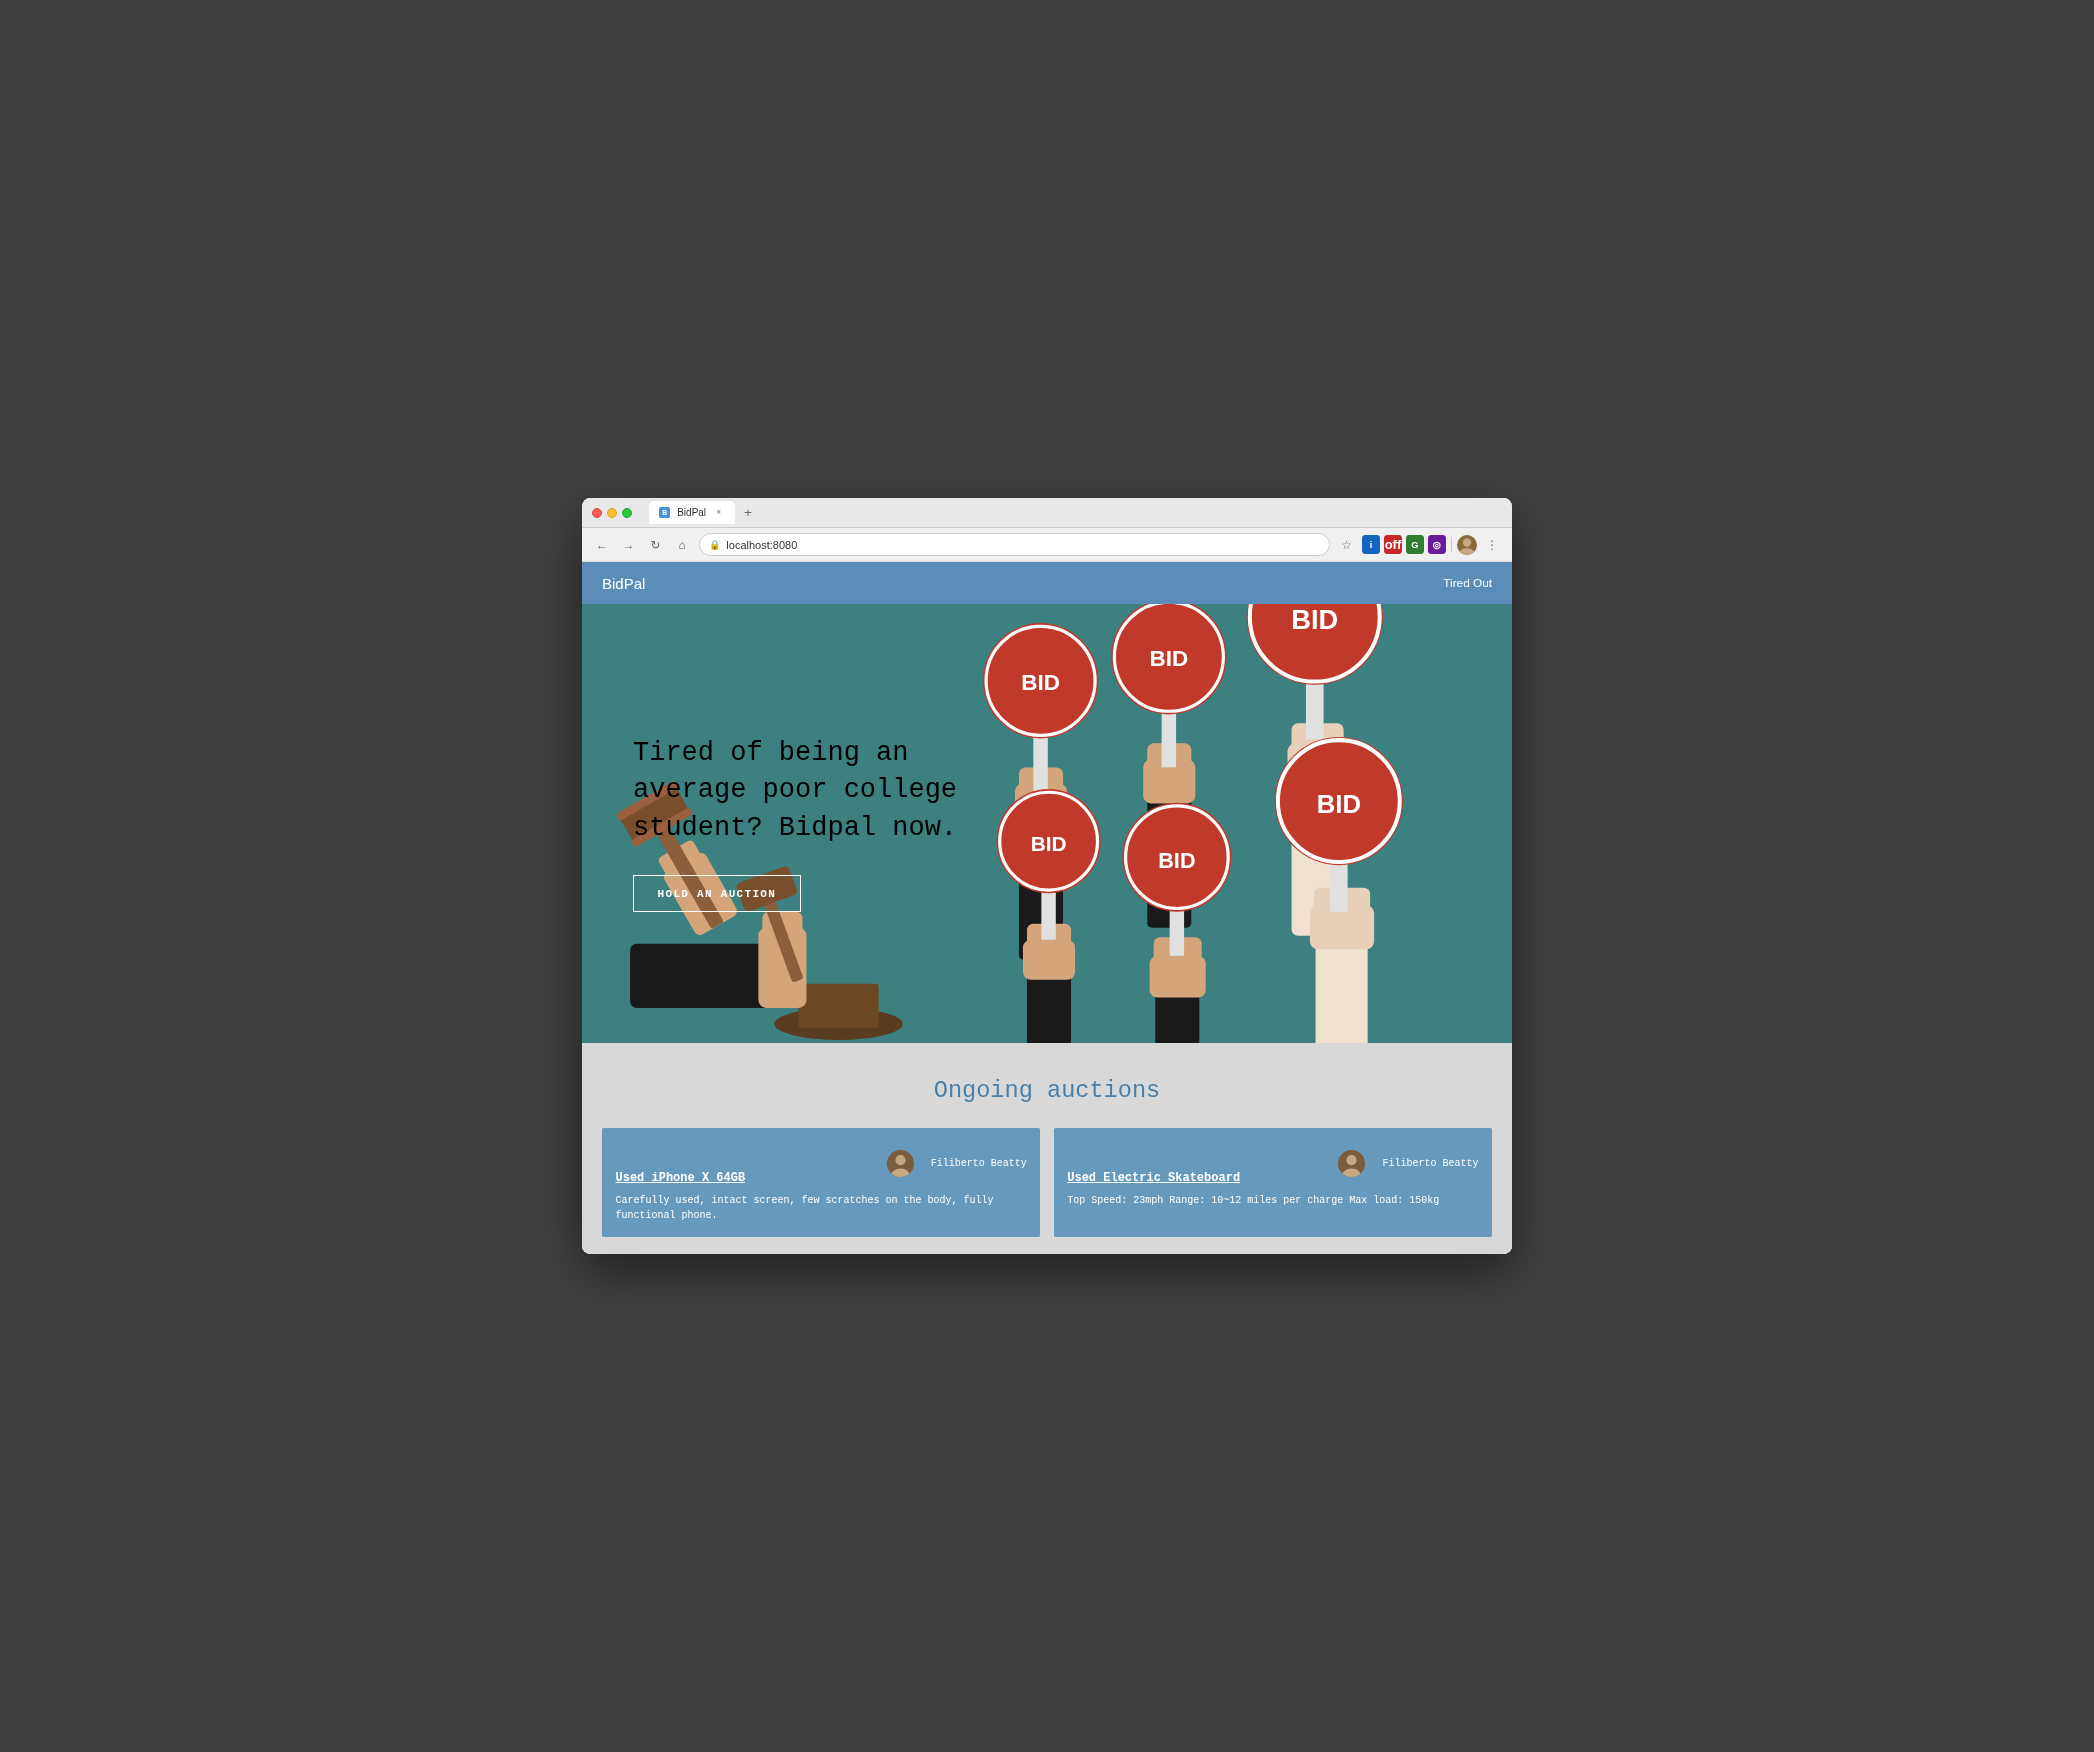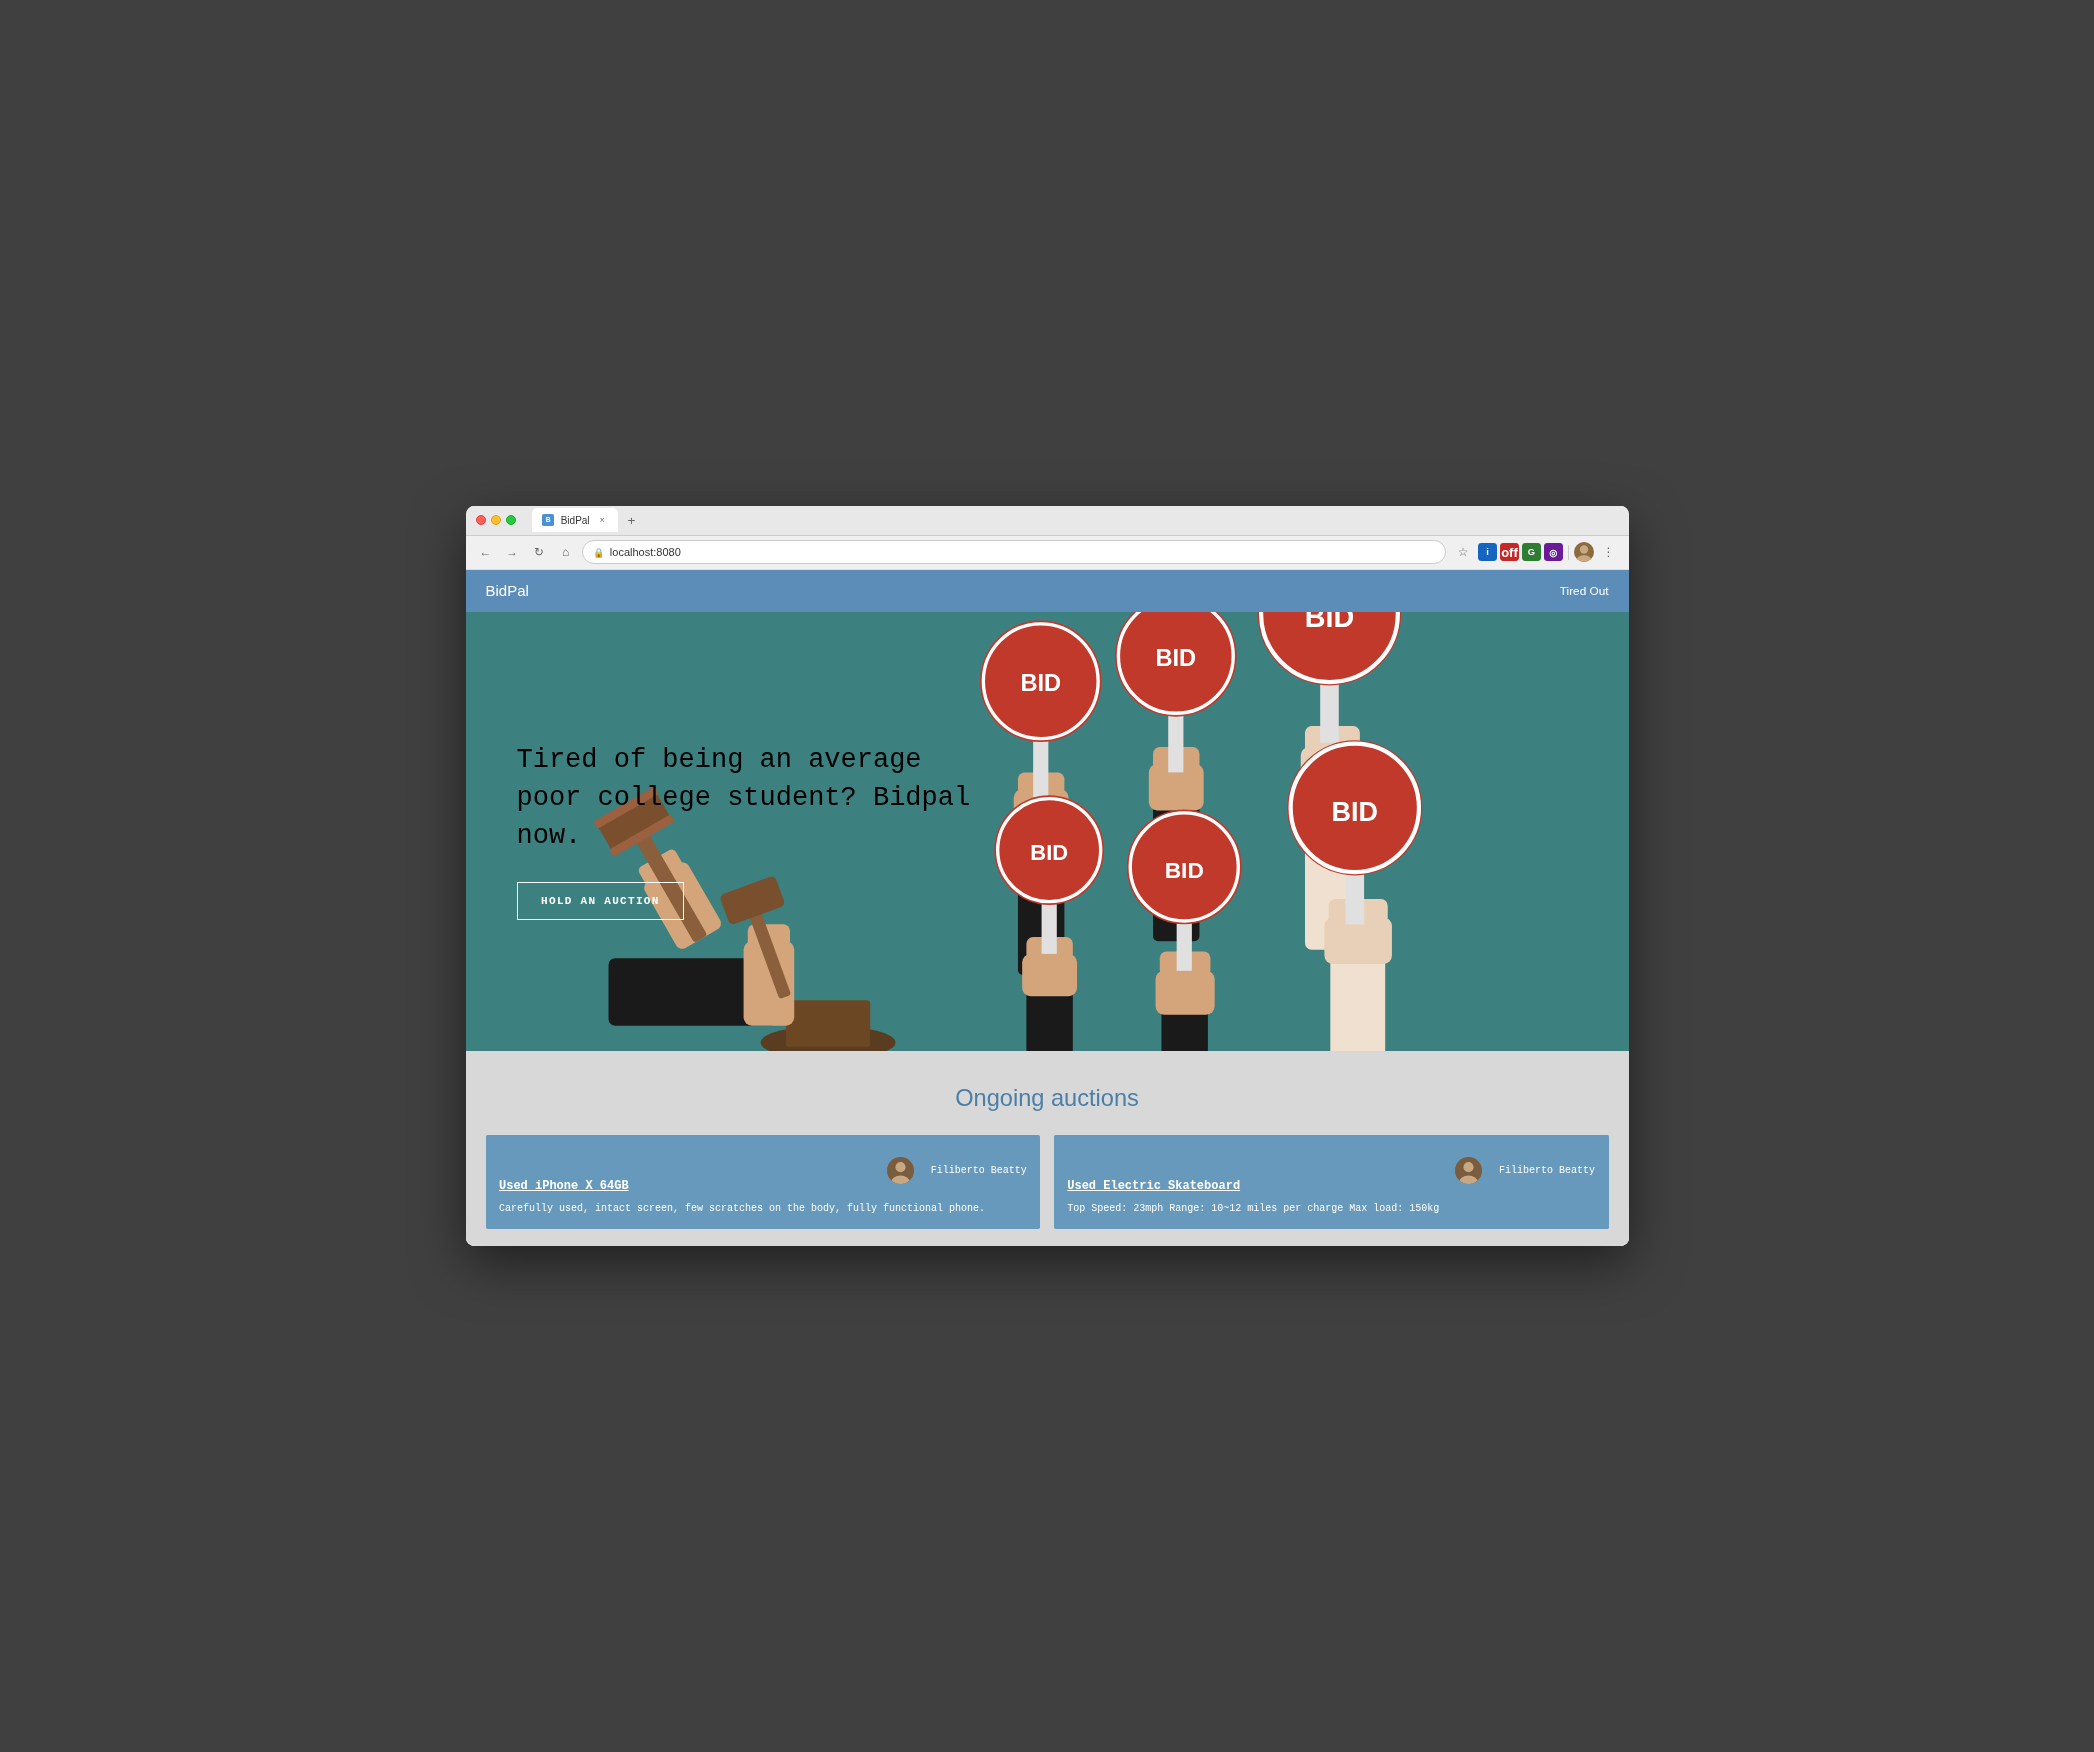--- a/index.html
+++ b/index.html
@@ -6,21 +6,21 @@
     body {
       background: #404040;
       display: flex;
       justify-content: center;
       align-items: center;
       min-height: 100vh;
       font-family: -apple-system, BlinkMacSystemFont, 'Segoe UI', sans-serif;
     }
 
     .browser-window {
-      width: 1163px;
+      width: 930px;
       background: #fff;
       border-radius: 8.4px;
       box-shadow: 0 17px 51px rgba(0,0,0,0.5);
       overflow: hidden;
     }
 
     
     .title-bar {
       background: #e8e8e8;
       height: 30px;
@@ -258,21 +258,21 @@
       height: 100%;
     }
 
     
     .bottom-section {
       background: #d8d8d8;
       padding: 34px 20px 17px;
     }
     .auctions-title {
       text-align: center;
-      font-family: Liberation Sans, sans-serif;
+      font-family: Liberation Mono, monospace;
       font-size: 23.6px;
       color: #4a7fa8;
       margin-bottom: 23.6px;
       font-weight: 400;
     }
     .auctions-grid {
       display: grid;
       grid-template-columns: 1fr 1fr;
       gap: 13.5px;
     }

